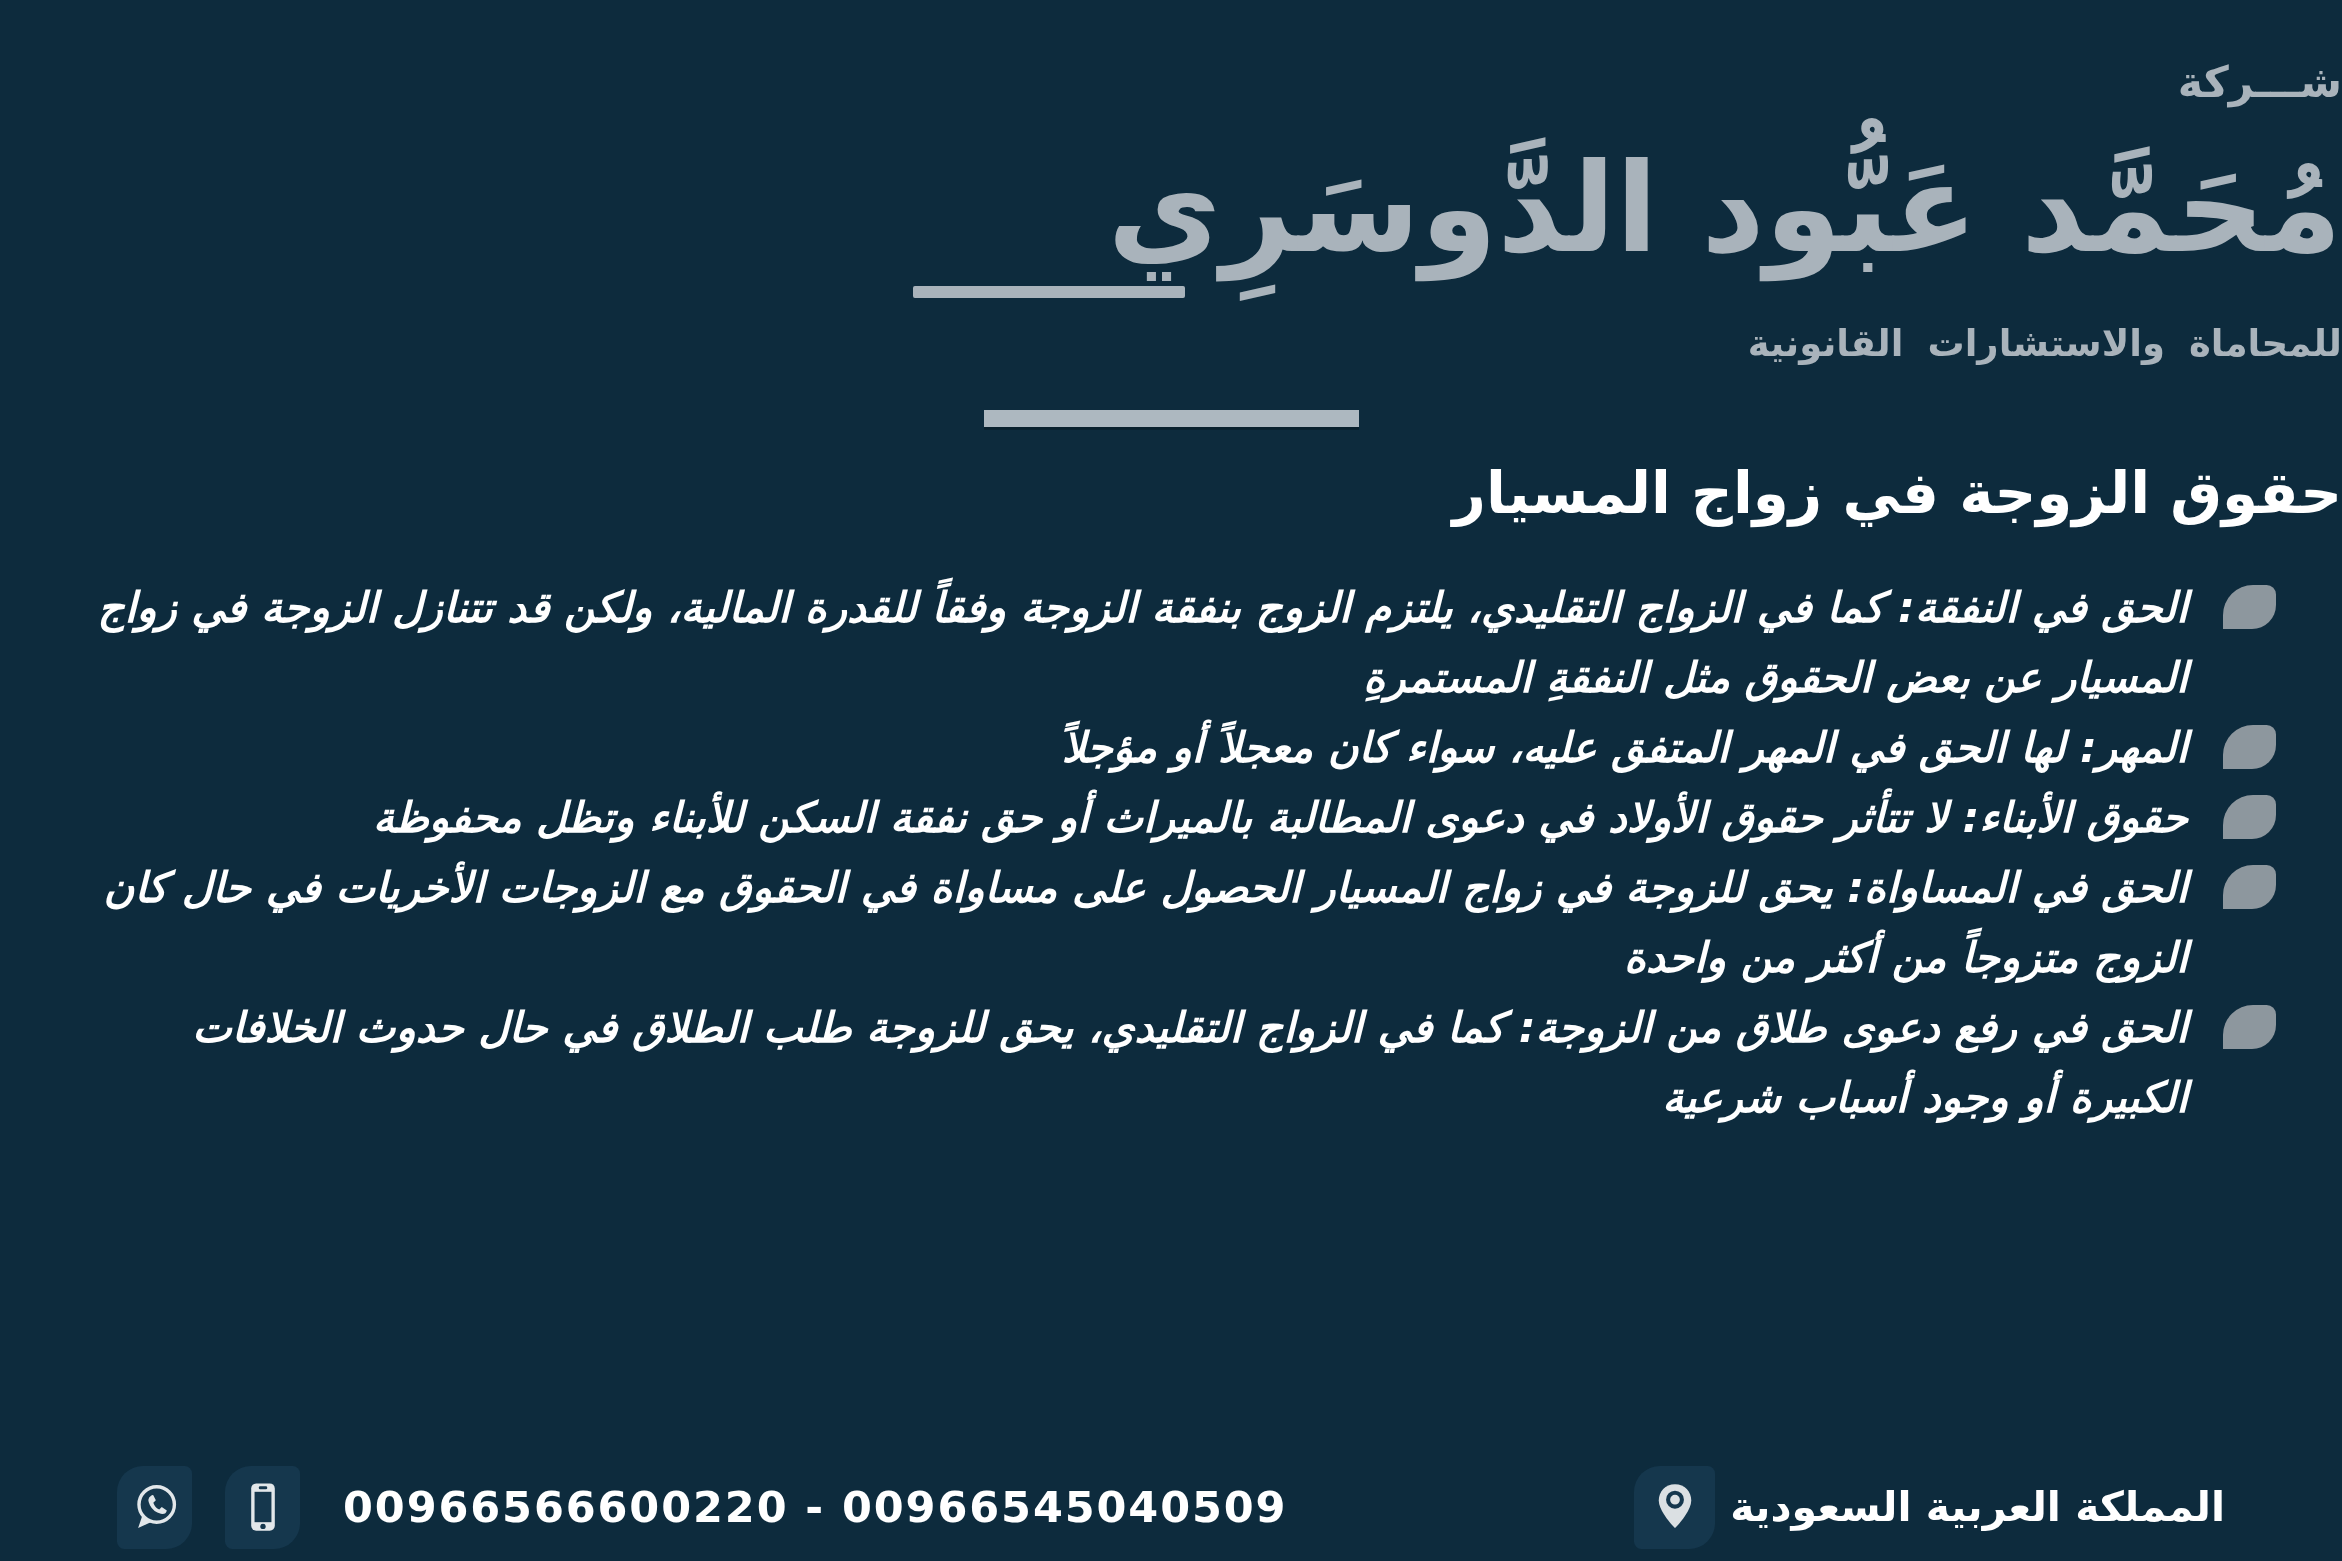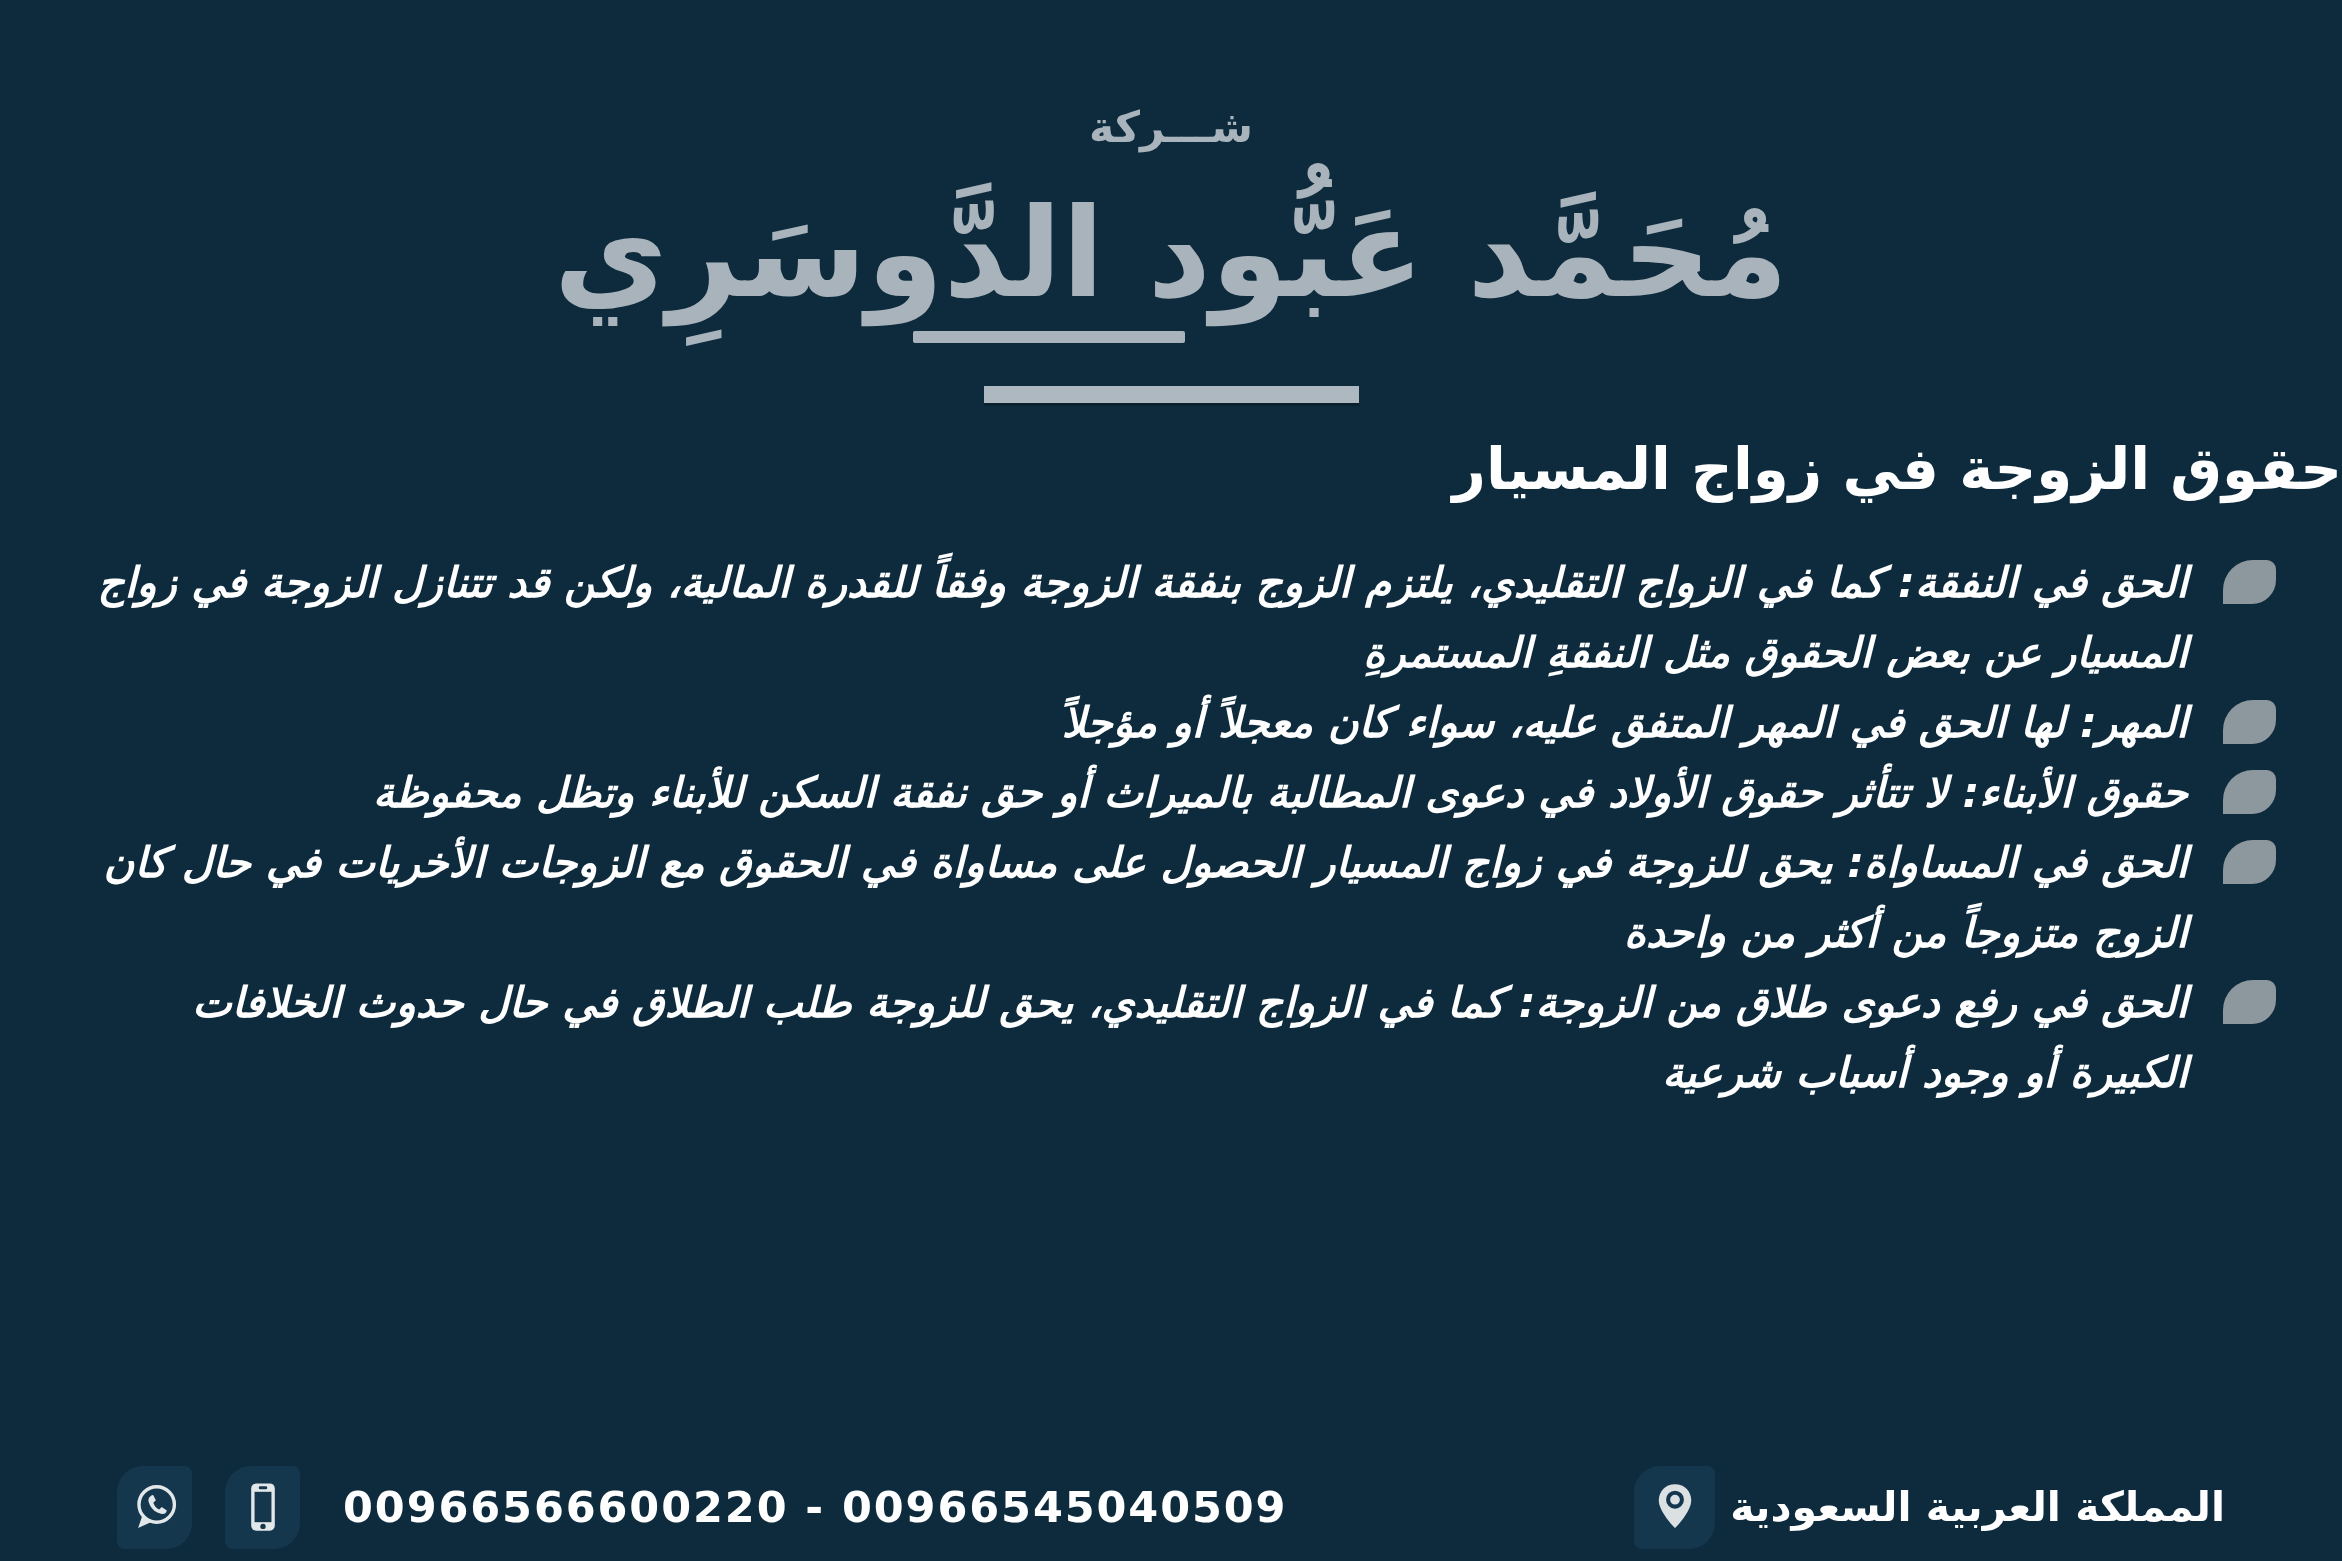--- a/index.html
+++ b/index.html
@@ -11,22 +11,21 @@
     height: 1562px;
     position: relative;
     overflow: hidden;
     background: #0d2b3d;
     font-family: "DejaVu Sans", sans-serif;
     color: #ffffff;
   }
 
   
   .logo-area {
-    padding-top: 101px;
-    text-align: center;
+    padding-top: 56px;
     direction: rtl;
     color: #a9b3bb;
   }
   .logo-word {
     font-size: 43px;
     font-weight: bold;
     letter-spacing: 3.7px;
     line-height: 52px;
   }
   .logo-name {
@@ -156,20 +155,21 @@
   }
   svg { display: block; }
 </style>
 </head>
 <body>
 
 <div class="logo-area">
   <div class="logo-word">شـــركة</div>
   <div class="logo-name">مُحَمَّد عَبُّود الدَّوسَرِي</div>
   <div class="logo-underline"></div>
+  <div class="logo-sub">للمحاماة والاستشارات القانونية</div>
 </div>
 
 <div class="divider"></div>
 
 <h1 class="page-title">حقوق الزوجة في زواج المسيار</h1>
 
 <div class="bullets">
   <div class="bullet">
     <span class="leaf"></span>
     <p>الحق في النفقة: كما في الزواج التقليدي، يلتزم الزوج بنفقة الزوجة وفقاً للقدرة المالية، ولكن قد تتنازل الزوجة في زواج المسيار عن بعض الحقوق مثل النفقةِ المستمرةِ</p>

